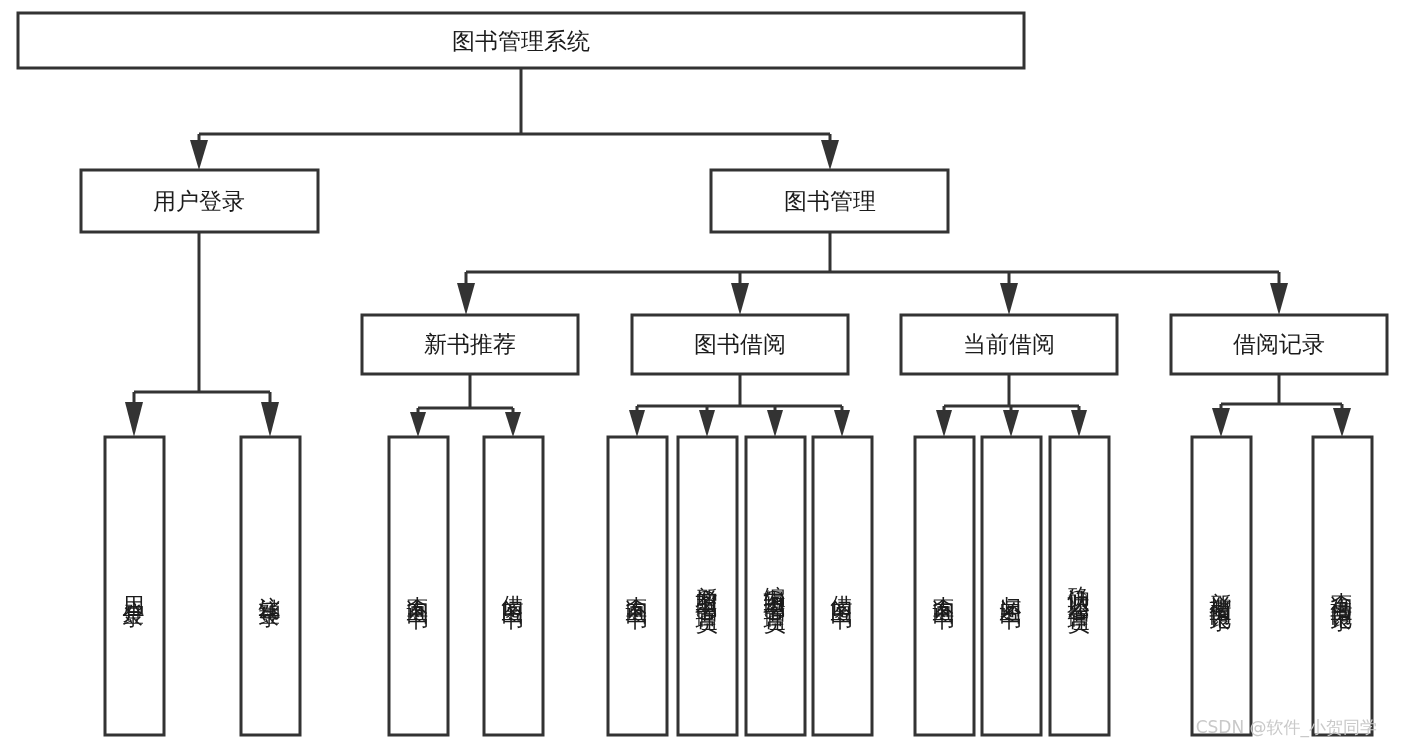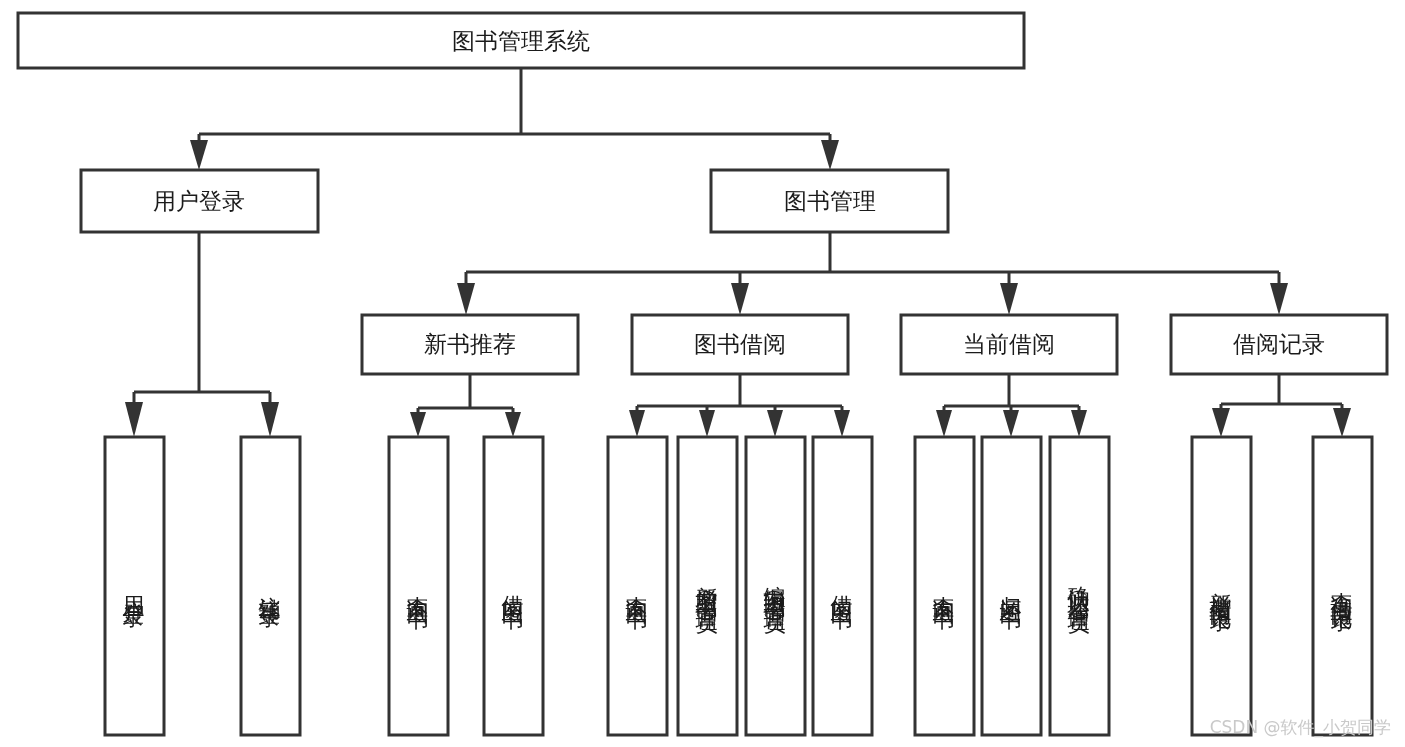--- a/index.html
+++ b/index.html
@@ -44,21 +44,21 @@
     stroke: #333333;
     stroke-width: 3;
     fill: none;
   }
   .arrow-head {
     fill: #333333;
     stroke: none;
   }
   .watermark {
     position: absolute;
-    right: 14px;
+    right: 28px;
     bottom: 8px;
     font-size: 17px;
     color: #c9c9c9;
     font-family: "DejaVu Sans", "Liberation Sans", sans-serif;
     white-space: nowrap;
     pointer-events: none;
     user-select: none;
   }
 </style>
 </head>

